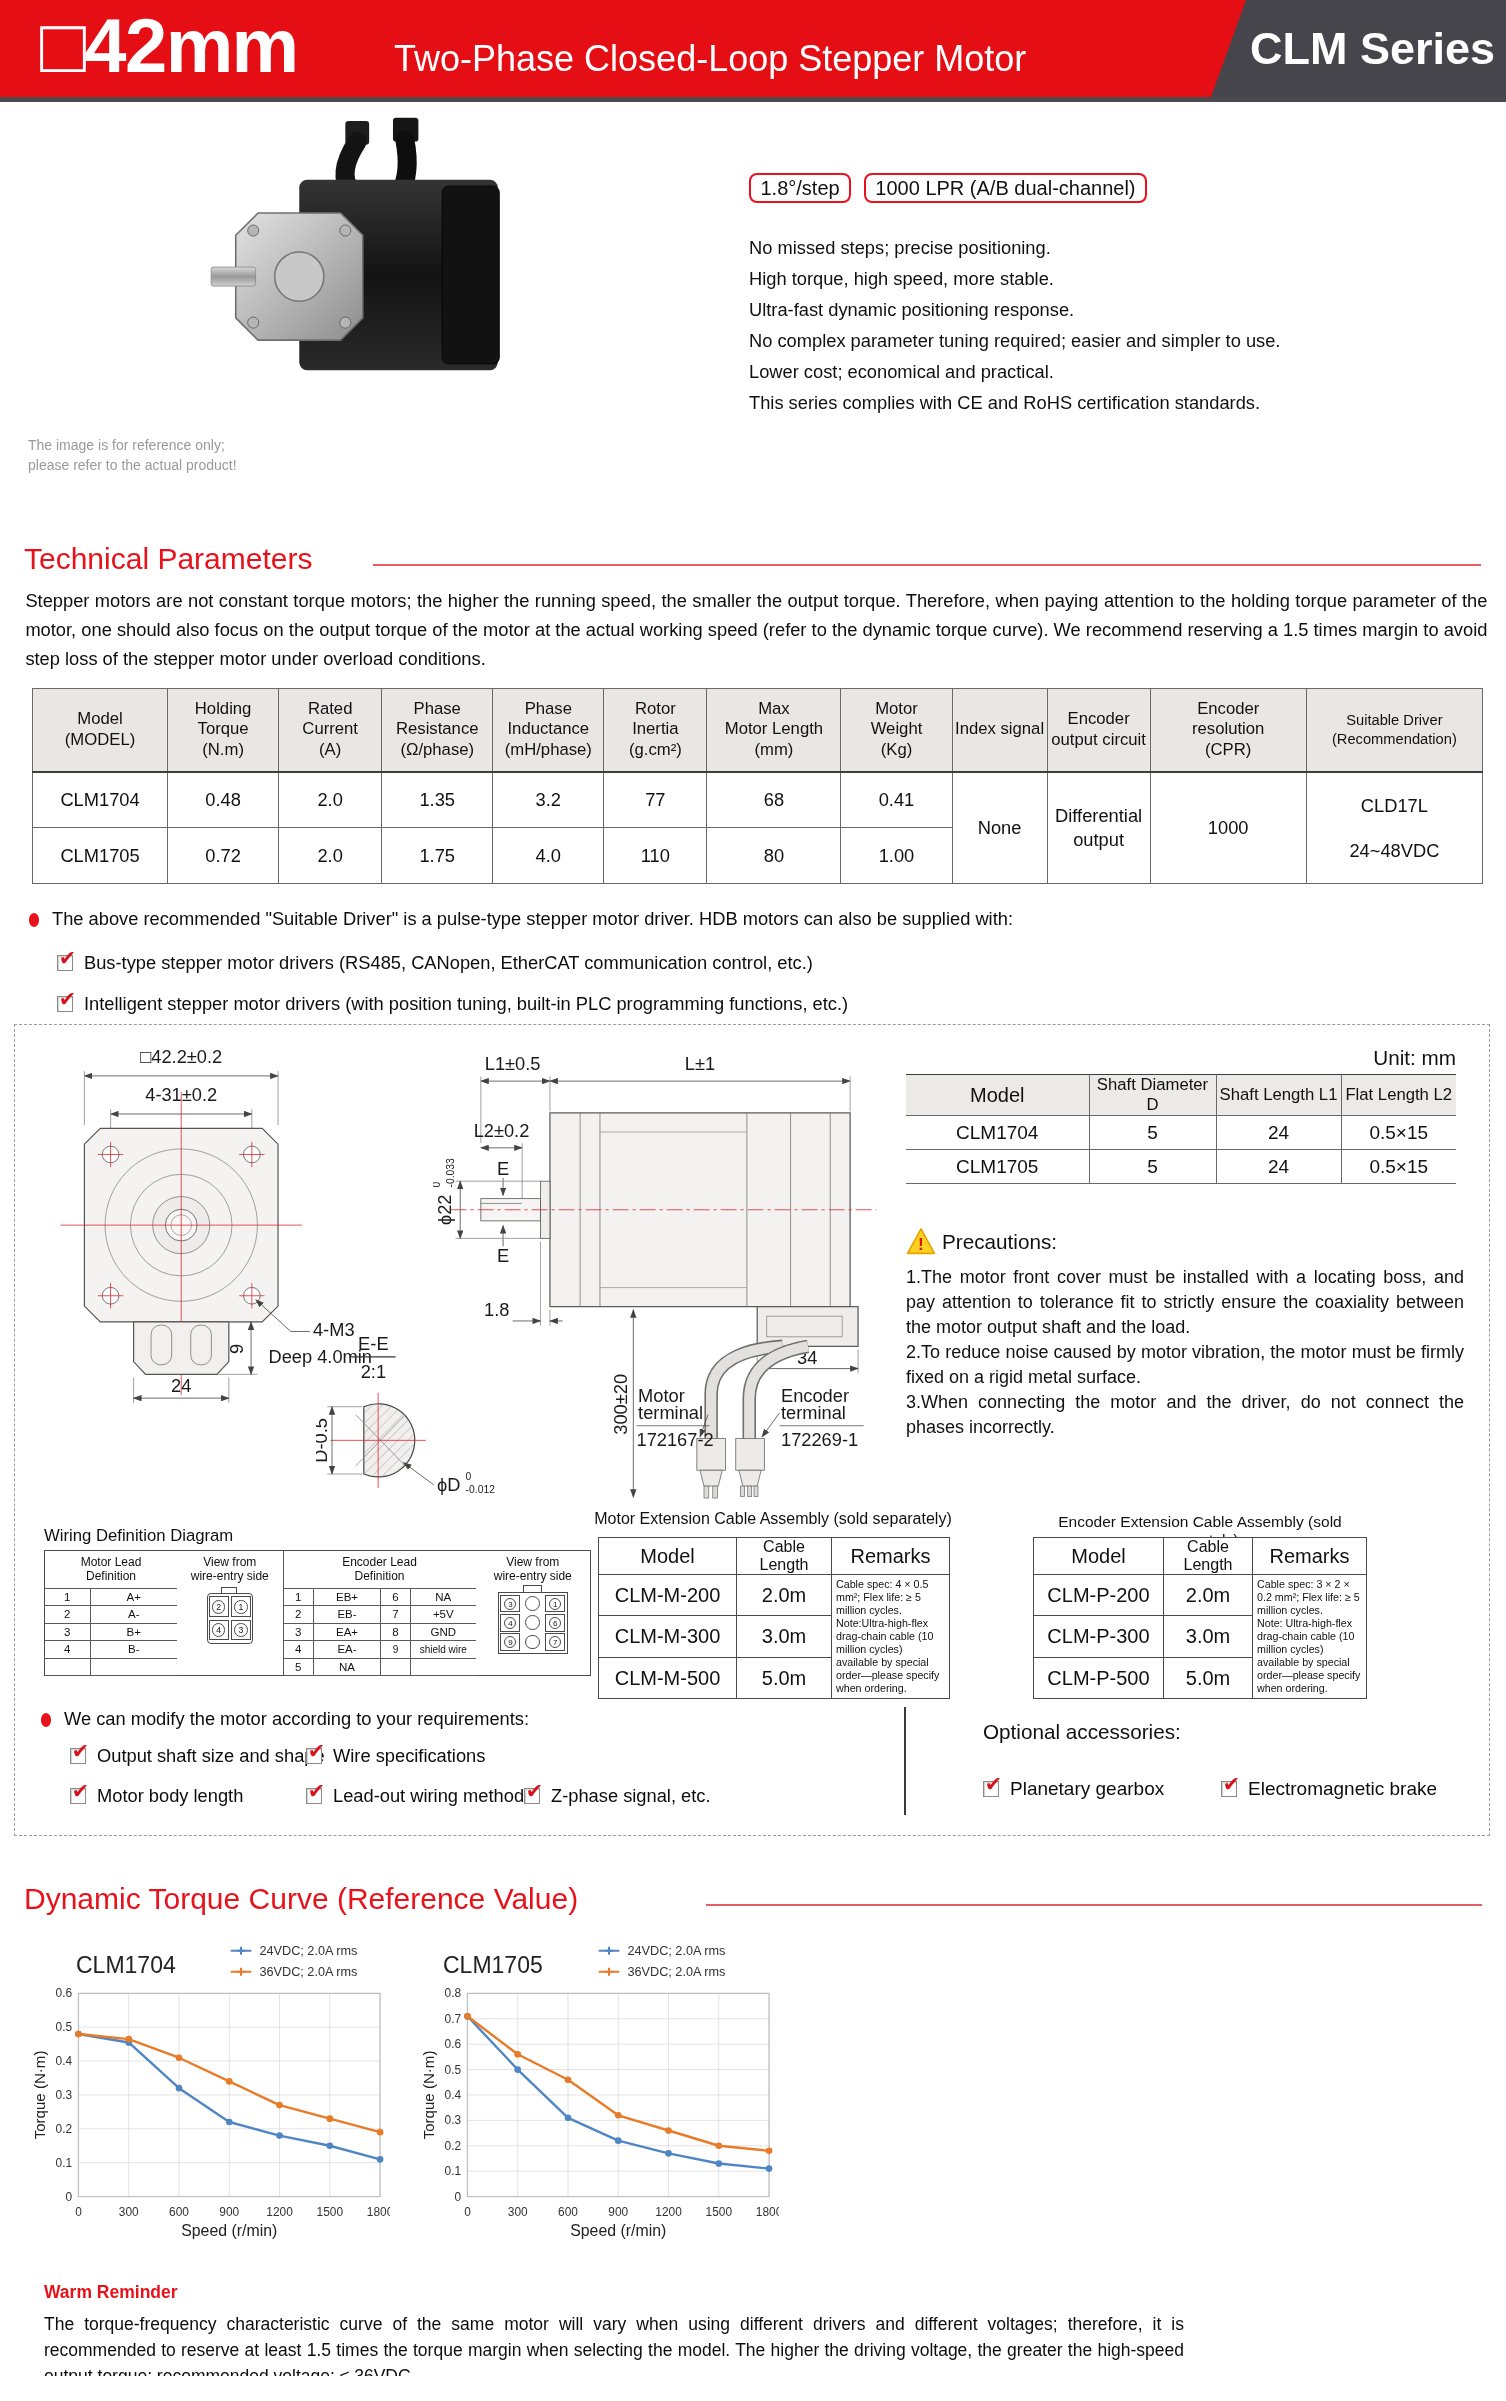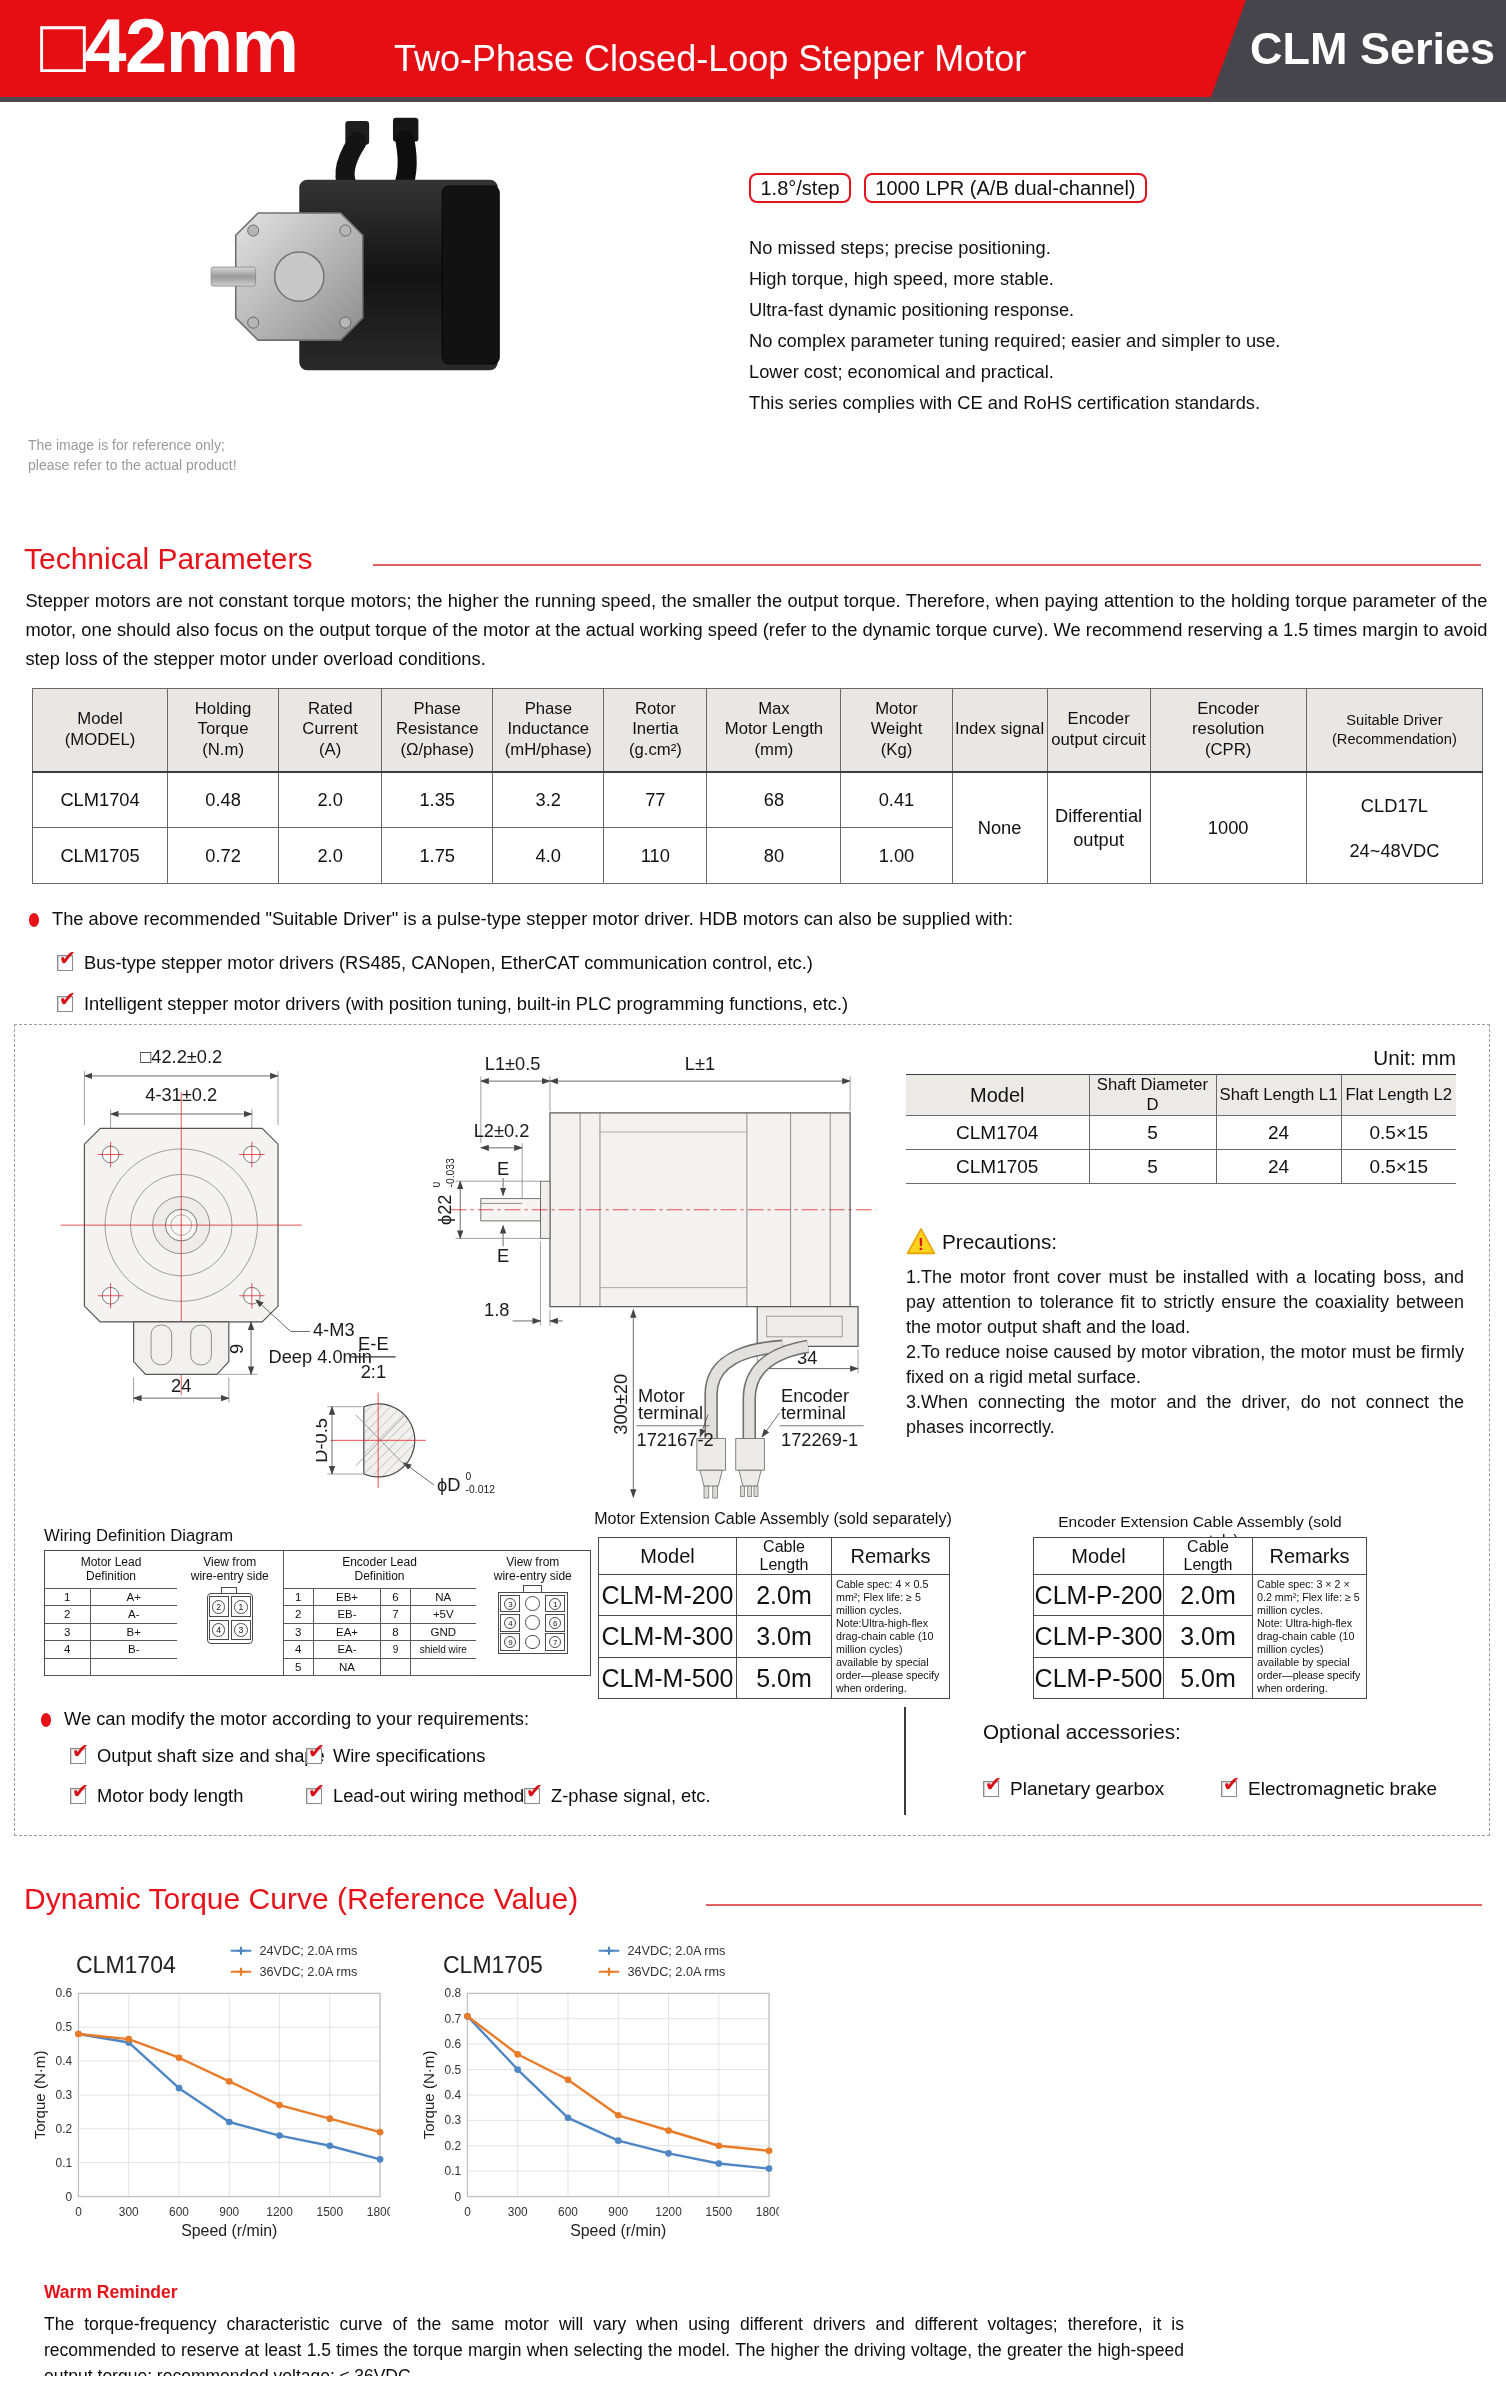--- a/index.html
+++ b/index.html
@@ -83,21 +83,21 @@
   .crow { display:flex; justify-content:center; gap:2.4px; margin-bottom:1.6px; }
   .cc.s9 { width:20px; height:17.5px; } .cc.s9 i { width:12px; height:12px; font-size:8px; line-height:11px; }
   .co { width:20px; height:17.5px; display:flex; align-items:center; justify-content:center; }
   .co::after { content:""; width:12.7px; height:12.7px; border:0.8px solid #4a4a4a; border-radius:50%; }
 
   
   .cable-heading { font-size:16px; text-align:center; }
   .cable { table-layout:fixed; border:1.6px solid #3c3c3c; background:#fff; }
   .cable th { font-weight:normal; border:0.8px solid #4a4a4a; height:37px; vertical-align:middle; text-align:center; }
   .cable th.h-model { font-size:20px; } .cable th.h-len { font-size:16px; } .cable th.h-rem { font-size:20px; }
-  .cable td { border:0.8px solid #4a4a4a; font-size:25px; height:33px; text-align:center; vertical-align:middle; }
+  .cable td { border:0.8px solid #4a4a4a; font-size:20px; height:33px; text-align:center; vertical-align:middle; }
   .cable td.remarks { font-size:10.7px; line-height:13px; text-align:left; vertical-align:top; padding:3.2px 4px; }
 
   .vdiv { left:904px; top:1707px; width:1.6px; height:108px; background:#3a3a3a; }
   .acc-title { left:983px; top:1720px; font-size:20.7px; }
 
   
   .chart { width:366px; height:310px; }
   .chart-title { position:absolute; font-size:23px; color:#222; }
   .legend { position:absolute; top:1.6px; }
   .legend-item { display:flex; align-items:center; gap:6.4px; font-size:12.7px; color:#333; height:20.7px; }

